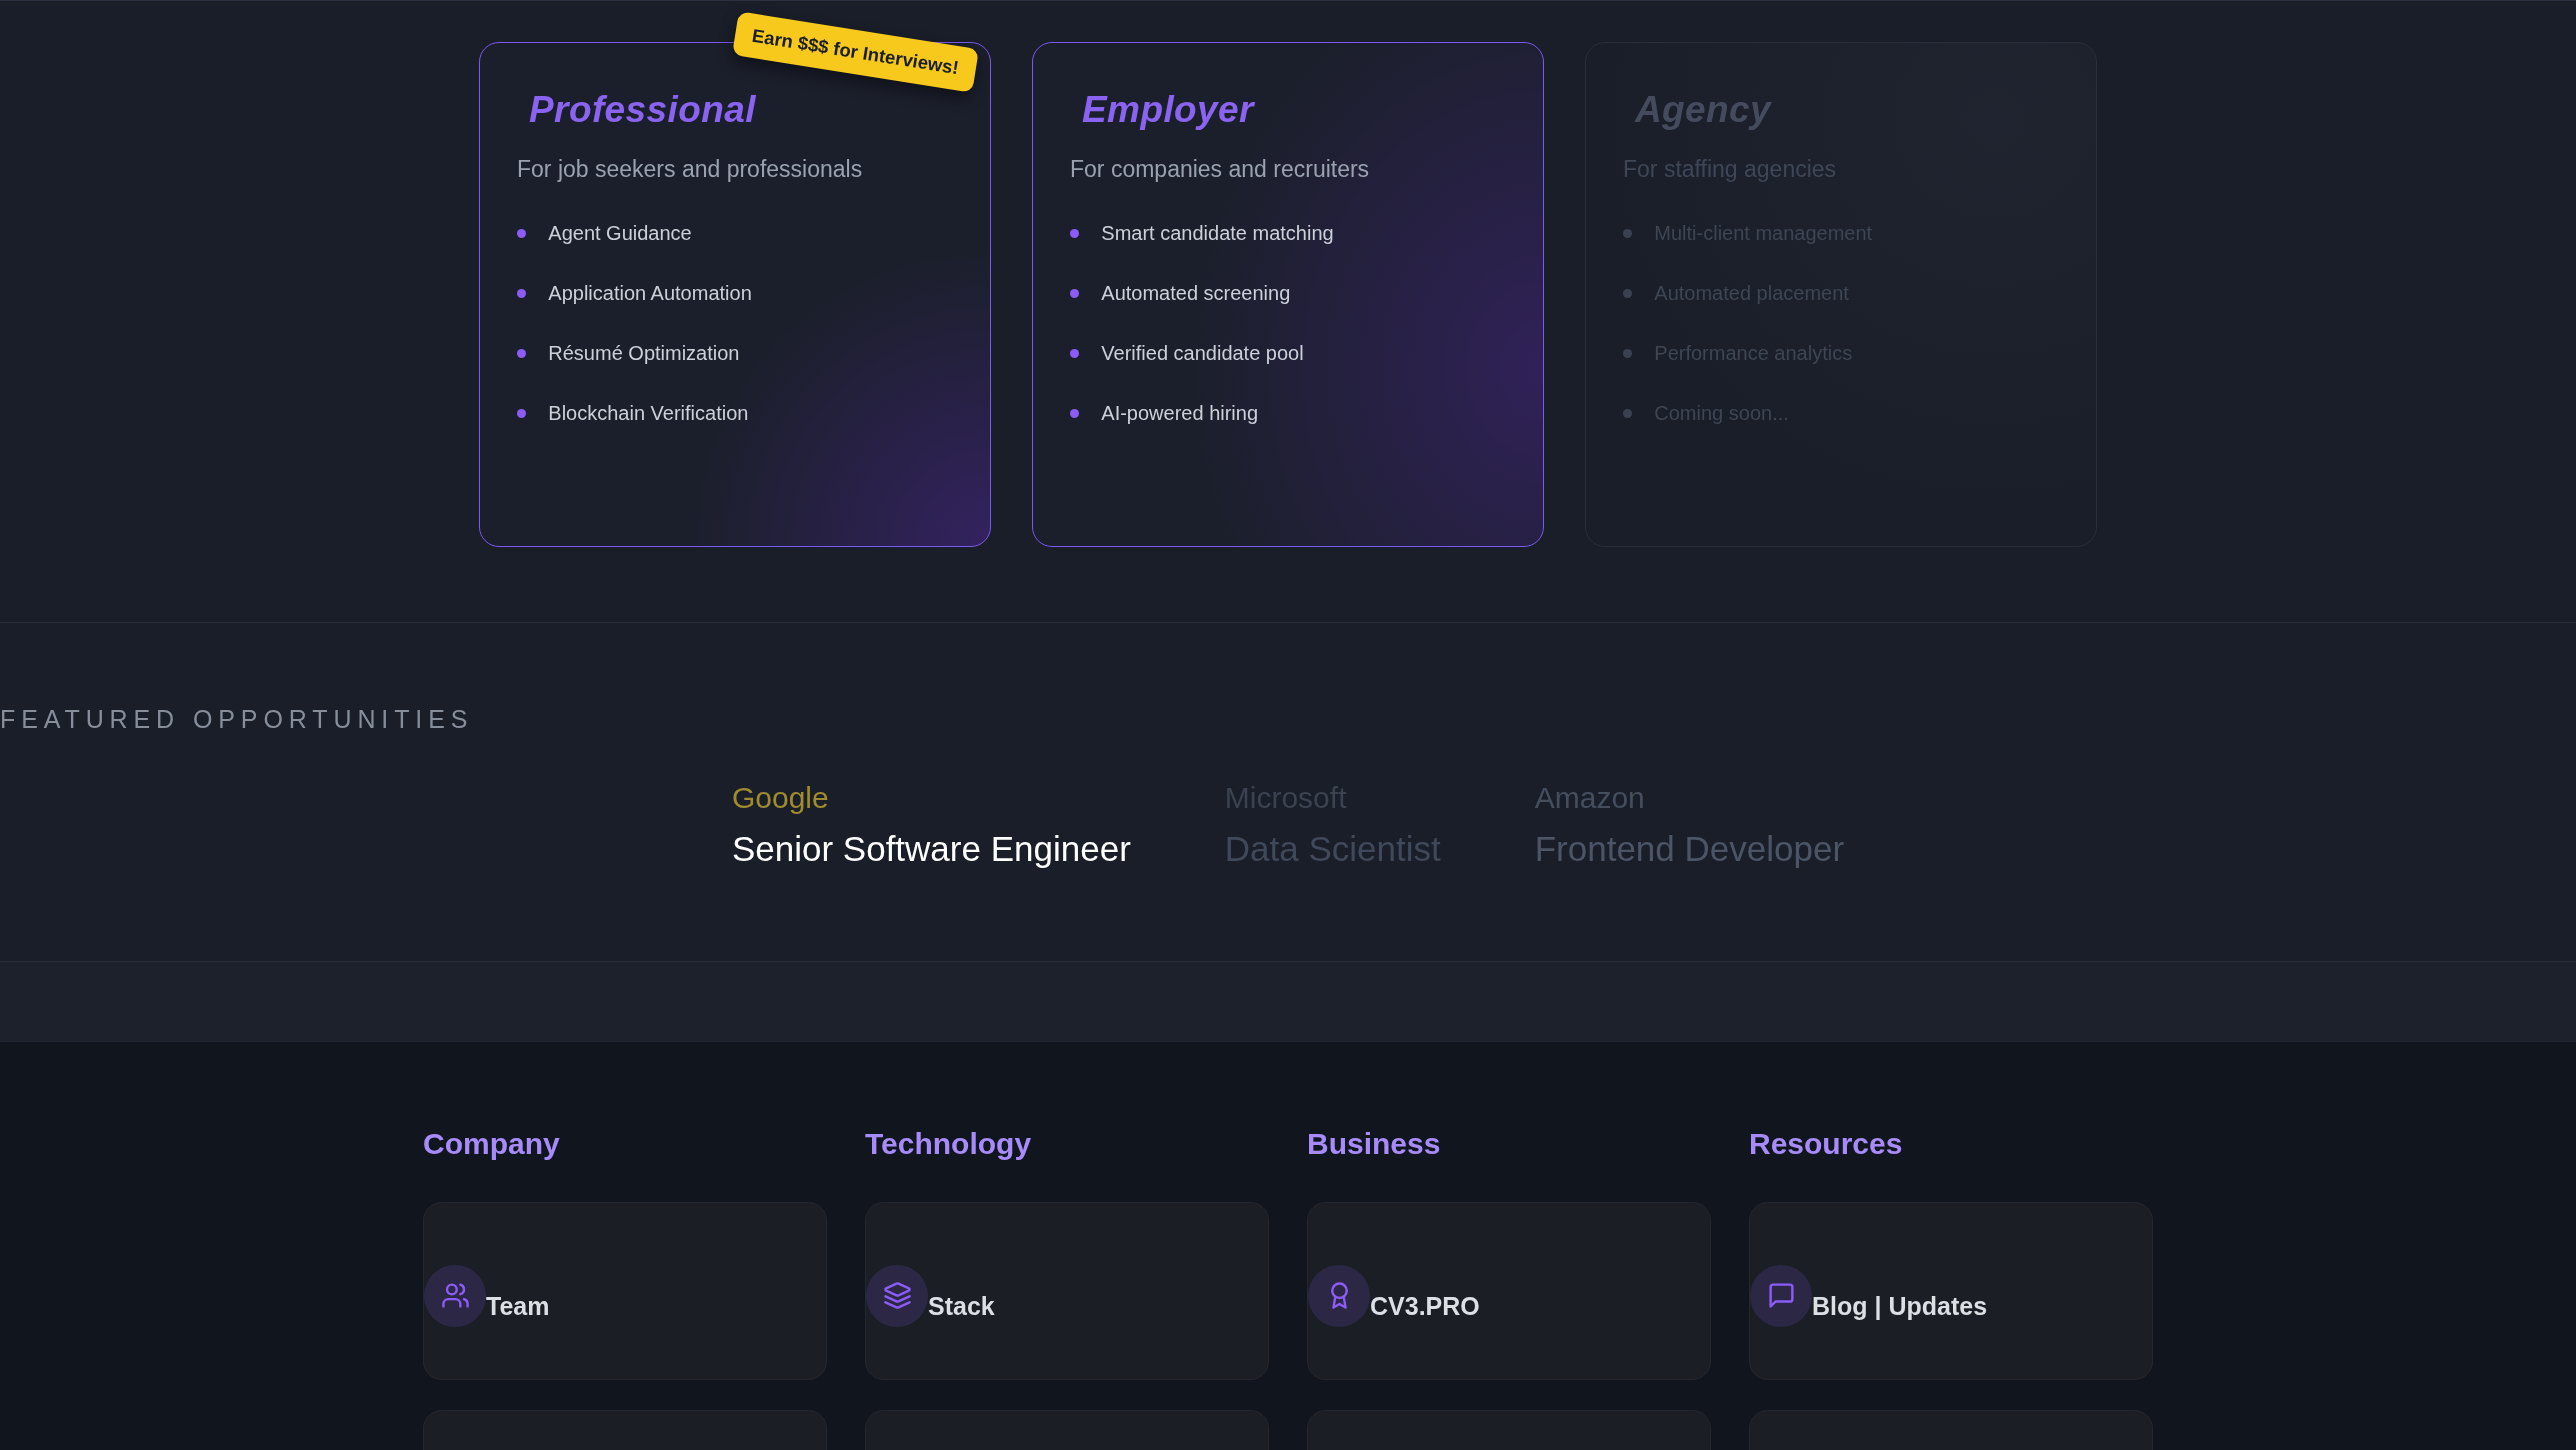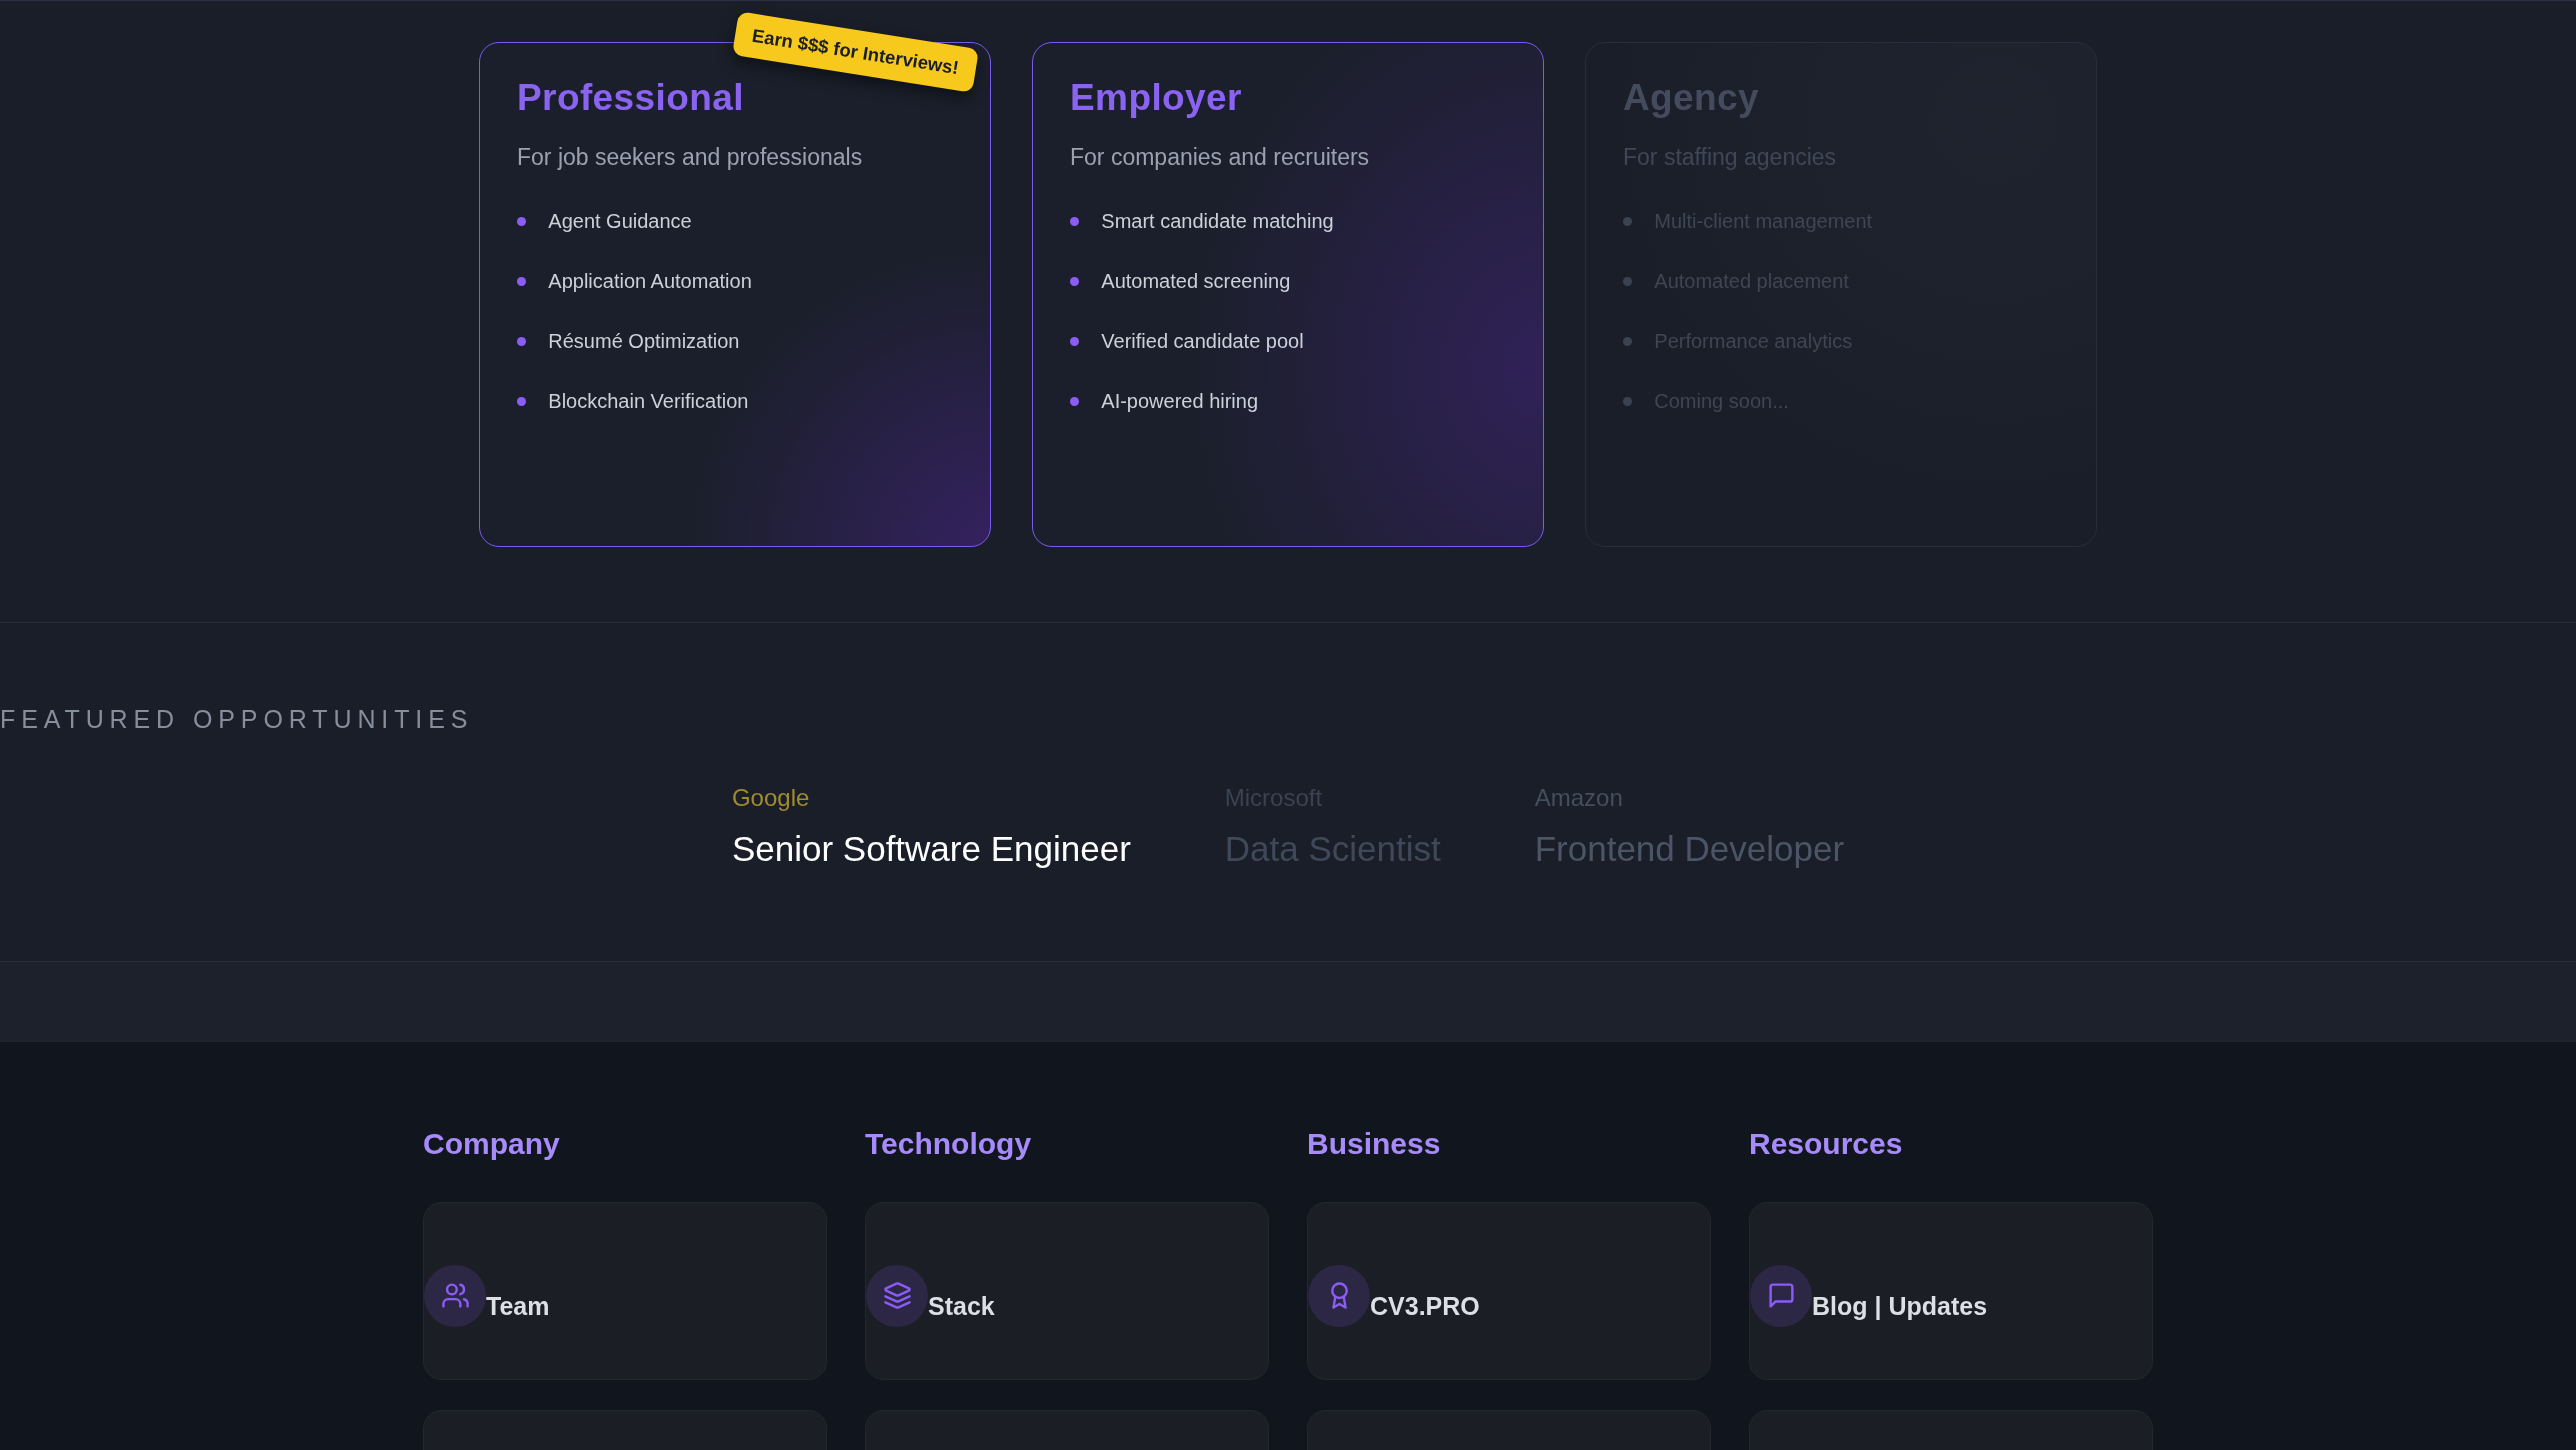--- a/index.html
+++ b/index.html
@@ -27,21 +27,21 @@
     background:radial-gradient(95% 95% at 100% 100%, rgba(109,40,217,0.30), rgba(109,40,217,0) 62%),#1b1f2b;
   }
   .plan-card.emp{
     border:1.7px solid #7a5af0;
     background:radial-gradient(115% 135% at 100% 65%, rgba(109,40,217,0.26), rgba(109,40,217,0) 60%),#1b1f2b;
   }
   .plan-card.agency{
     border:1.7px solid #272e3c;
     background:radial-gradient(130% 130% at 80% 15%, rgba(130,142,165,0.05), rgba(0,0,0,0) 60%),#1a1e29;
   }
-  .plan-title{margin:0;font-size:37px;font-weight:bold;color:#8a63f0;letter-spacing:0.4px;}
+  .plan-title{margin:12px;font-size:37px;font-weight:bold;color:#8a63f0;letter-spacing:0.4px;font-style:italic;}
   .agency .plan-title{color:#434b5d;}
   .plan-sub{margin:25px 0 0 0;font-size:23px;color:#9aa2b0;}
   .agency .plan-sub{color:#3f4757;}
   .plan-list{list-style:none;margin:39px 0 0 0;padding:0;}
   .plan-list li{display:flex;align-items:center;font-size:20px;color:#ccd1d9;margin-bottom:37px;}
   .dot{width:9.3px;height:9.3px;border-radius:50%;background:#8b5cf6;margin-right:22px;flex:0 0 auto;}
   .agency .plan-list li{color:#3e4654;}
   .agency .dot{background:#3a4252;}
 
   .ribbon{
@@ -53,21 +53,21 @@
     box-shadow:0 6.7px 15px rgba(0,0,0,0.45);
   }
 
   
   .featured{
     height:339px;box-sizing:border-box;text-align:left;
     border-bottom:0.8px solid #262c3a;padding-top:82px;
   }
   .featured-heading{font-size:25px;letter-spacing:5.9px;color:#878e9b;line-height:29px;}
   .jobs{margin-top:47px;display:flex;justify-content:center;align-items:flex-start;gap:94px;}
-  .job .company{font-size:24px;margin-bottom:13.5px;line-height:34px;}
+  .job .company{font-size:30px;margin-bottom:13.5px;line-height:34px;}
   .job .role{font-size:35px;line-height:39px;white-space:nowrap;}
   .job-0 .company{color:#a08c2e;} .job-0 .role{color:#ffffff;}
   .job-1 .company{color:#887635;} .job-1 .role{color:#93813a;}
   .job-2 .company{color:#3b4250;} .job-2 .role{color:#404959;}
   .job-3 .company{color:#454e5d;} .job-3 .role{color:#4b5565;}
 
   
   .band{height:79px;background:#1c212c;}
 
   

